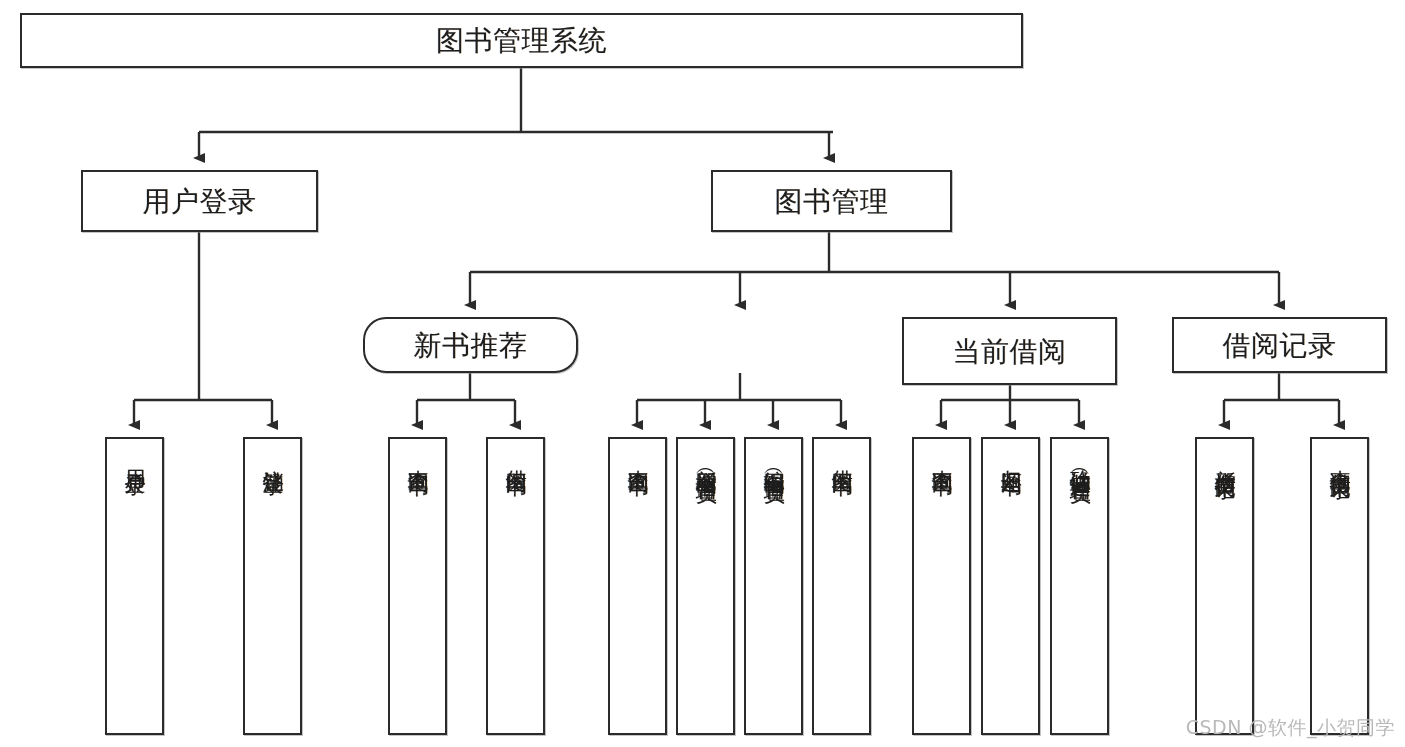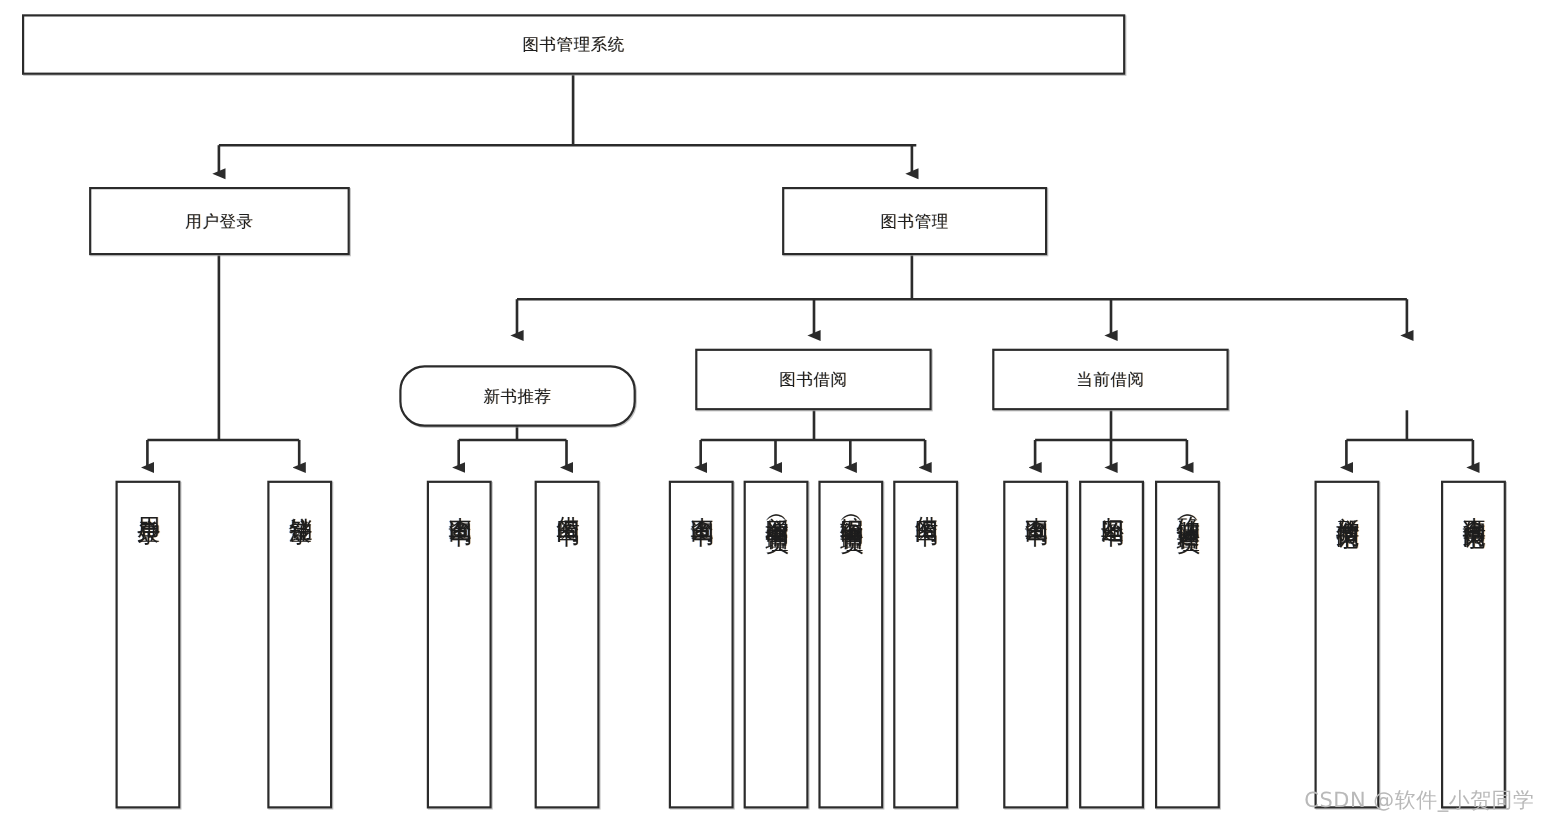--- a/index.html
+++ b/index.html
@@ -26,21 +26,21 @@
     position:absolute;
     box-sizing:border-box;
     background:#ffffff;
     border:2px solid #2b2b2b;
     display:flex;
     align-items:center;
     justify-content:center;
     box-shadow:1px 1px 0 0 rgba(150,150,150,0.55);
   }
   .node .lbl{
-    font-size:15px;
+    font-size:28px;
     line-height:1.25;
     letter-spacing:0.5px;
     color:#1d1d1d;
     white-space:nowrap;
     text-shadow:0.5px 0 0 rgba(200,140,60,0.35), -0.5px 0 0 rgba(90,140,210,0.30);
   }
   .node.leaf{
     align-items:flex-start;
     padding-top:14px;
   }
@@ -122,28 +122,28 @@
     <span class="lbl">图书管理系统</span>
   </div>
 
   <div class="node" style="left:81px;top:170px;width:237px;height:62px;">
     <span class="lbl">用户登录</span>
   </div>
   <div class="node" style="left:711px;top:170px;width:241px;height:62px;">
     <span class="lbl">图书管理</span>
   </div>
 
-  <div class="node" style="left:363px;top:332px;width:215px;height:56px;border-radius:23px;">
+  <div class="node" style="left:363px;top:317px;width:215px;height:56px;border-radius:23px;">
     <span class="lbl">新书推荐</span>
   </div>
-  <div class="node" style="left:632px;top:317px;width:215px;height:56px;">
-    <span class="lbl">图书借阅</span>
+  <div class="node" style="left:902px;top:317px;width:215px;height:68px;">
+    <span class="lbl">当前借阅</span>
   </div>
-  <div class="node" style="left:902px;top:317px;width:215px;height:56px;">
-    <span class="lbl">当前借阅</span>
+  <div class="node" style="left:1172px;top:317px;width:215px;height:56px;">
+    <span class="lbl">借阅记录</span>
   </div>
 
   <div class="node leaf" style="left:105px;top:437px;width:59px;height:298px;">
     <span class="lbl">用户登录</span>
   </div>
   <div class="node leaf" style="left:243px;top:437px;width:59px;height:298px;">
     <span class="lbl">注销登录</span>
   </div>
 
   <div class="node leaf" style="left:388px;top:437px;width:59px;height:298px;">

